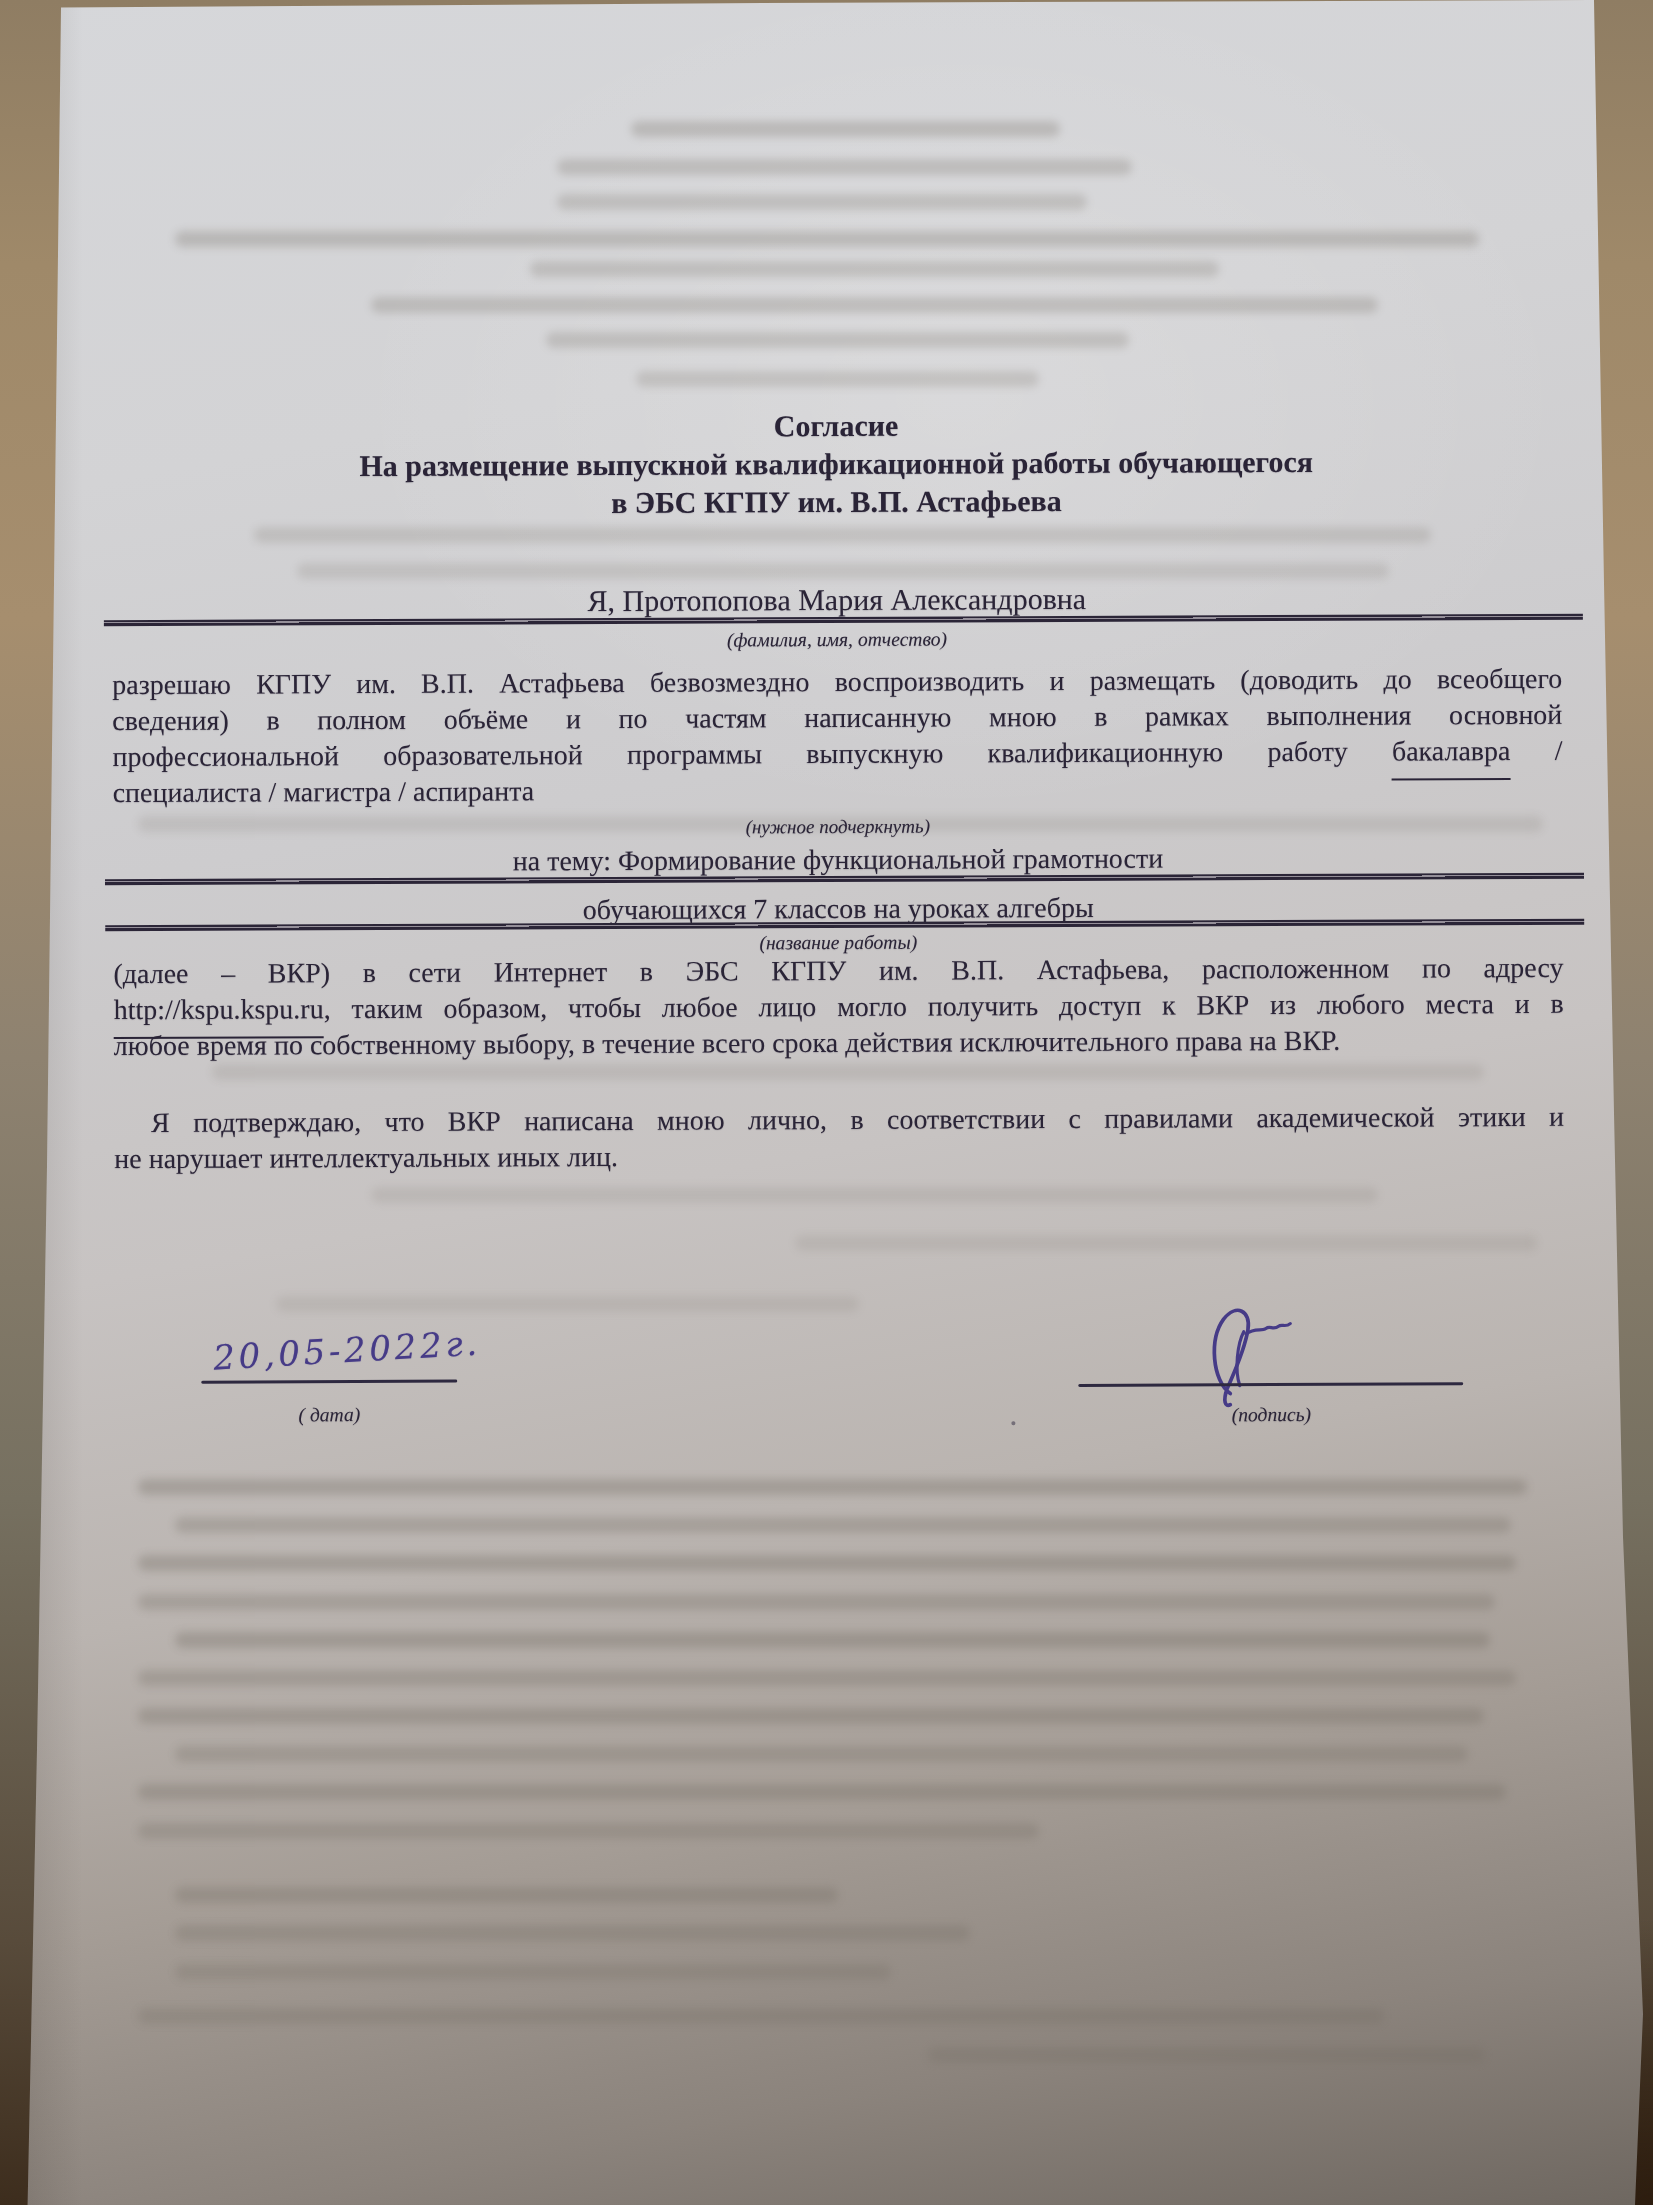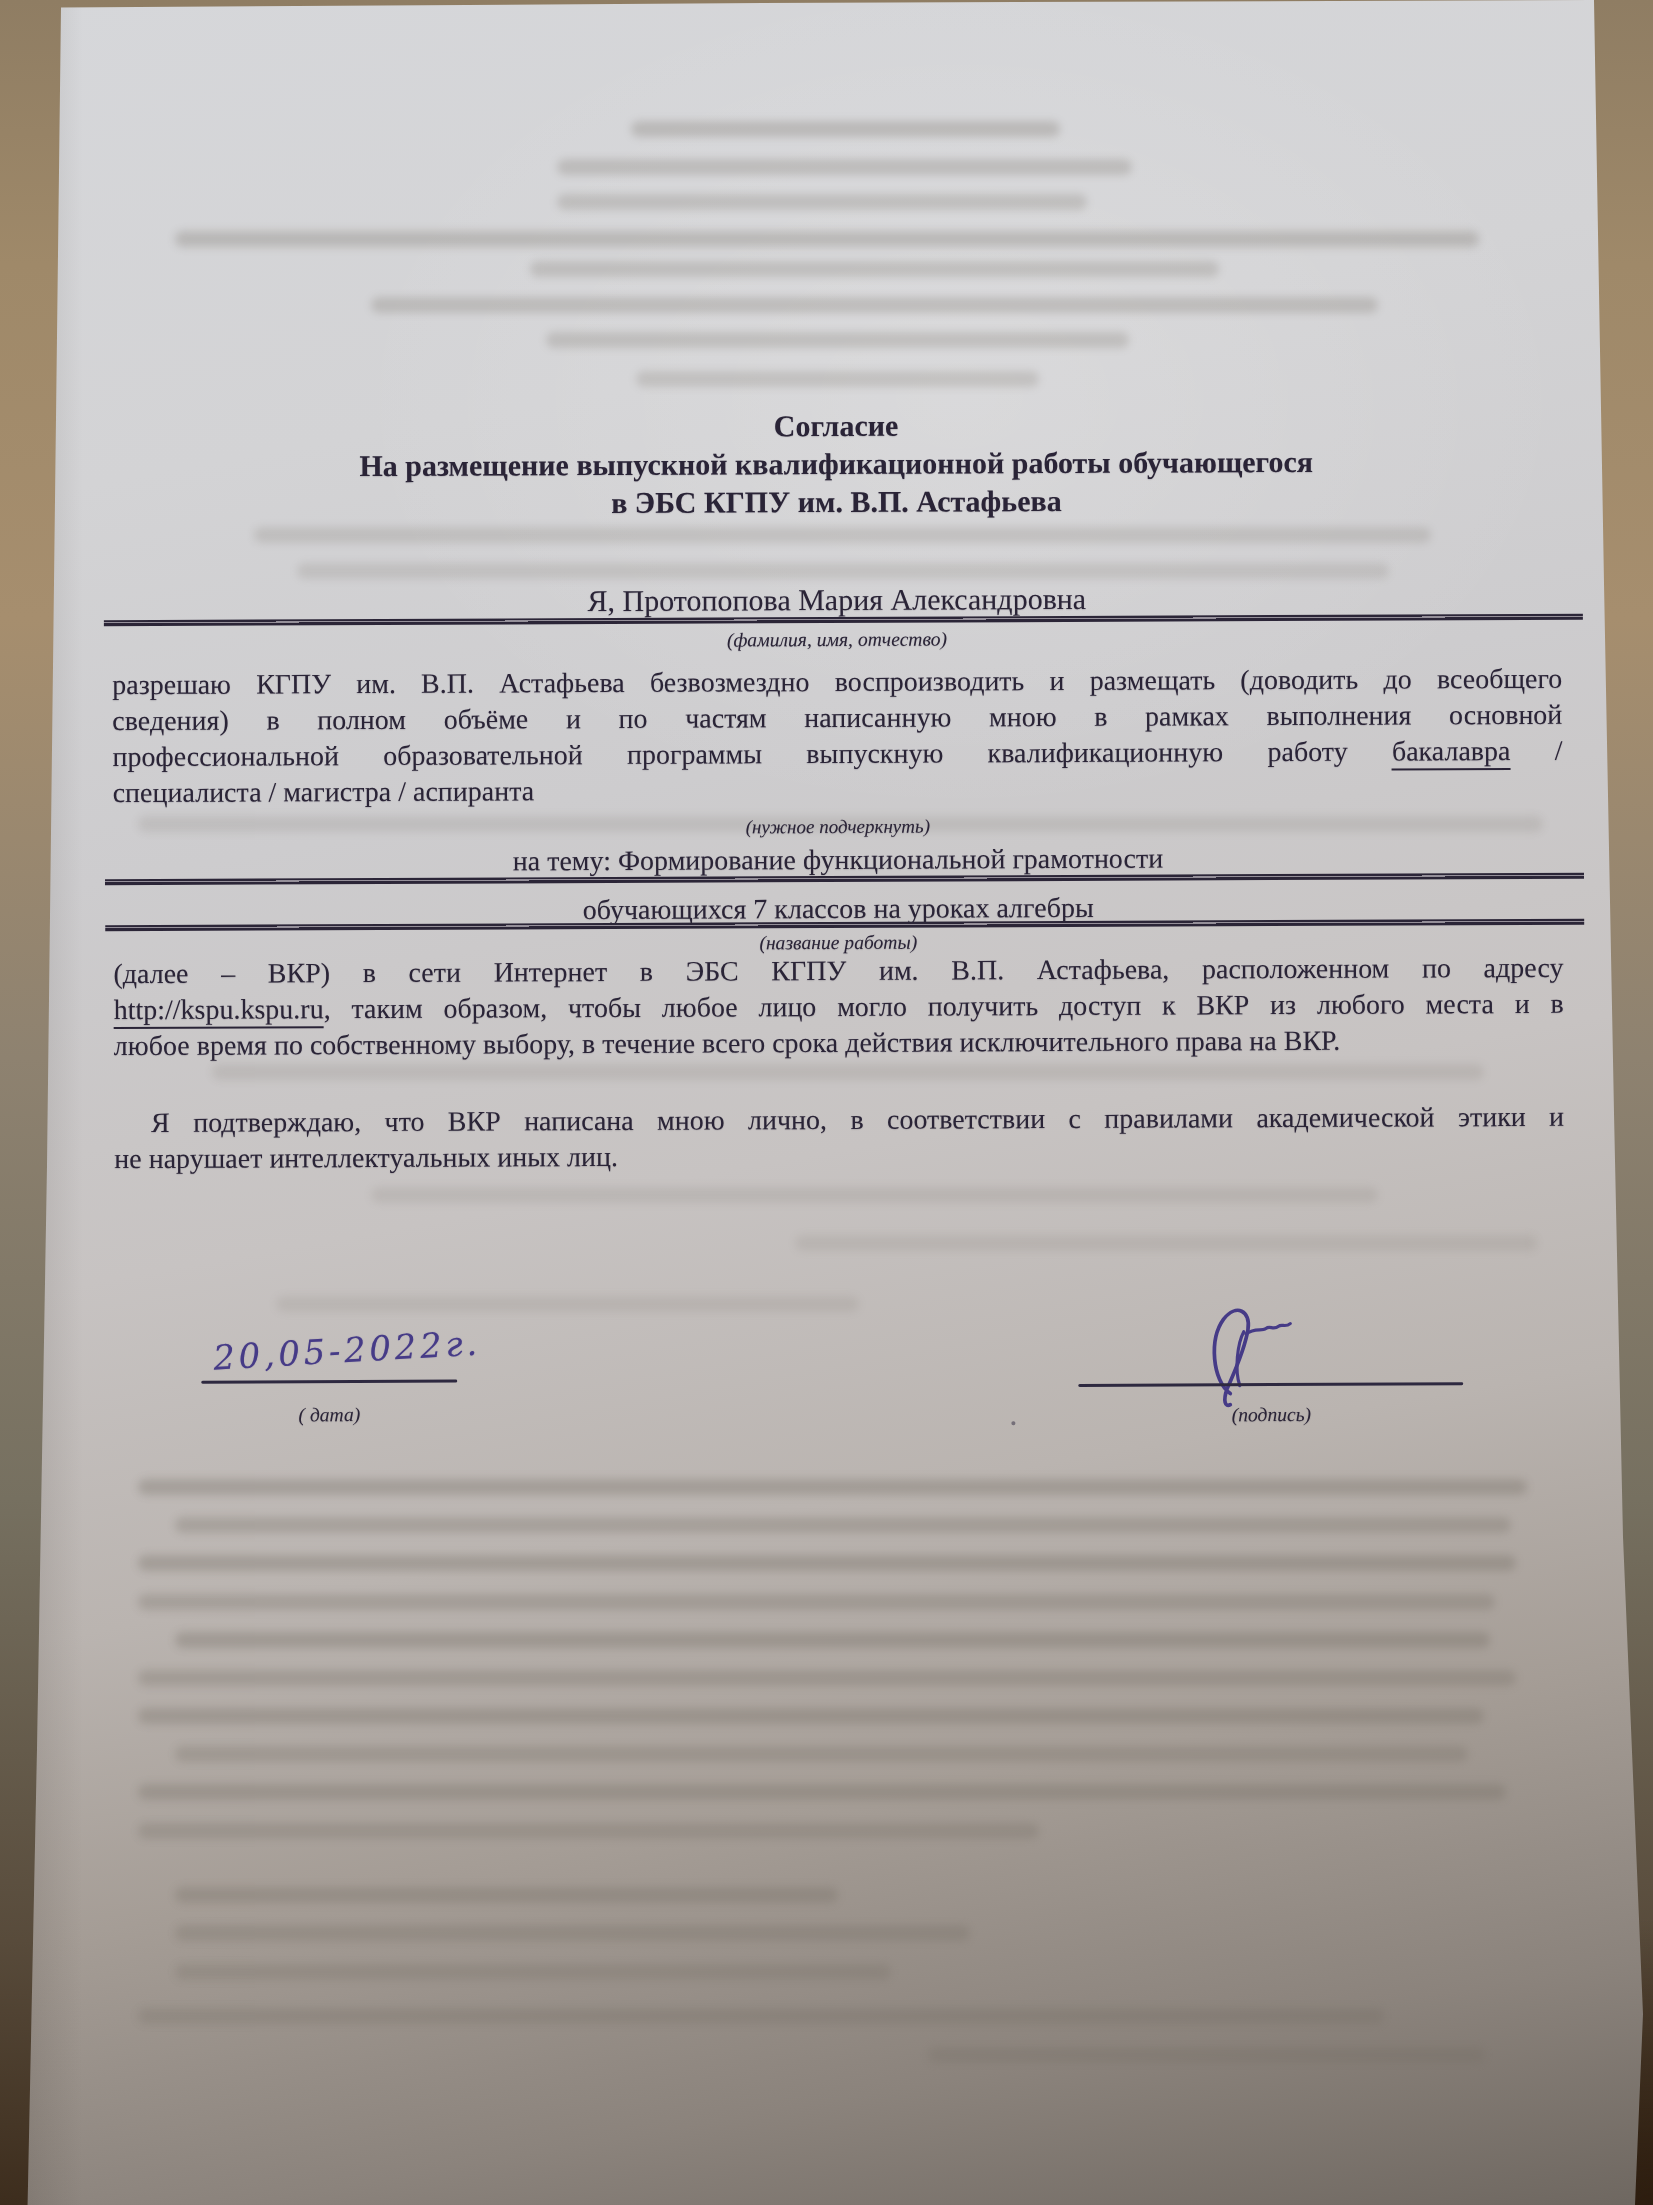--- a/index.html
+++ b/index.html
@@ -27,21 +27,21 @@
   .ink{color:#2a2437;text-shadow:0 0.5px 1.1px rgba(42,36,55,.28);}
   .title{position:absolute;left:114px;width:1450px;text-align:center;font-weight:bold;font-size:30px;line-height:38px;}
   .nameline{position:absolute;left:114px;width:1450px;text-align:center;font-size:30px;}
   .caption{position:absolute;left:114px;width:1450px;text-align:center;font-style:italic;font-size:19.6px;}
   .para{position:absolute;left:114px;width:1450px;font-size:28px;line-height:36px;text-align:justify;}
   .jline{text-align:justify;text-align-last:justify;}
   .lline{text-align:left;text-align-last:left;}
   .cline{position:absolute;left:114px;width:1450px;text-align:center;font-size:28px;}
   .rule{position:absolute;left:106px;width:1479px;height:5.8px;
         background:linear-gradient(to bottom,#2b2537 0 2.1px, rgba(143,137,148,.9) 2.1px 3.2px, #2b2537 3.2px 5.8px);}
-  .u{border-bottom:2.1px solid #2a2437;padding-bottom:2px;}
+  .u{border-bottom:2.1px solid #2a2437;padding-bottom:12px;}
   .sigline{position:absolute;height:3.2px;background:#2e2940;border-radius:1.6px;}
   .hand{position:absolute;font-family:"DejaVu Serif",serif;font-style:italic;color:#463b87;
         text-shadow:0 0 1.1px rgba(70,59,135,.4);}
   .speck{position:absolute;width:3.7px;height:3.7px;border-radius:50%;background:rgba(58,52,72,.55);}
 </style>
 </head>
 <body>
 
 <div id="stage">
   <div id="paper">

